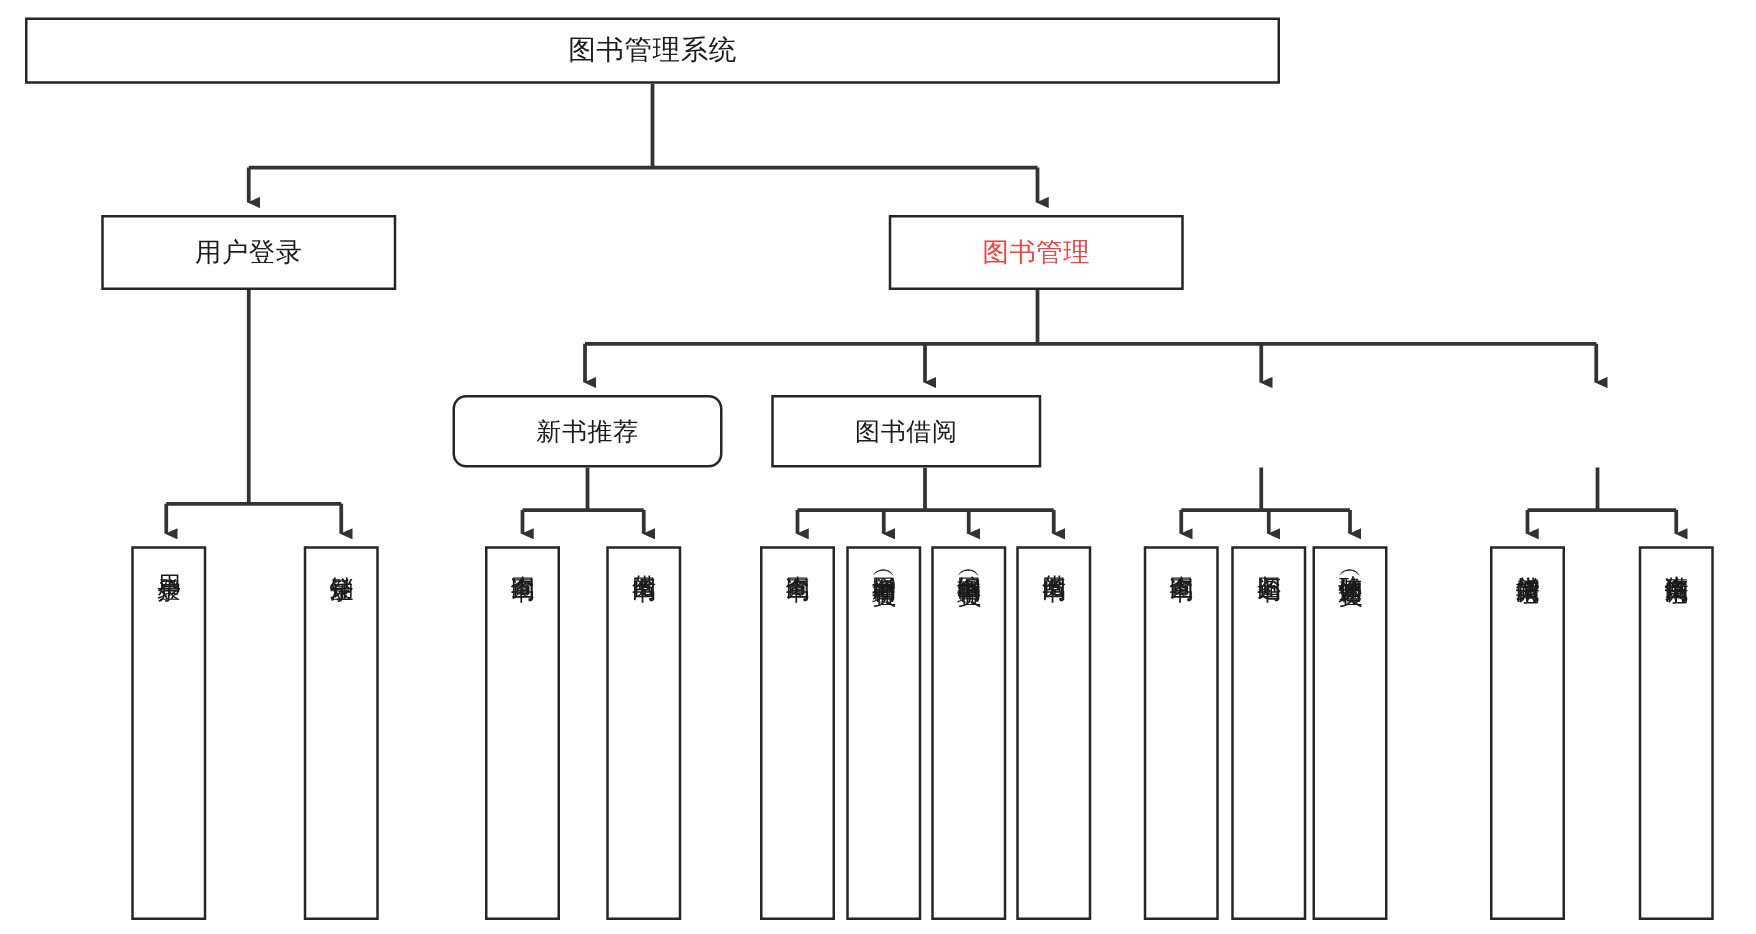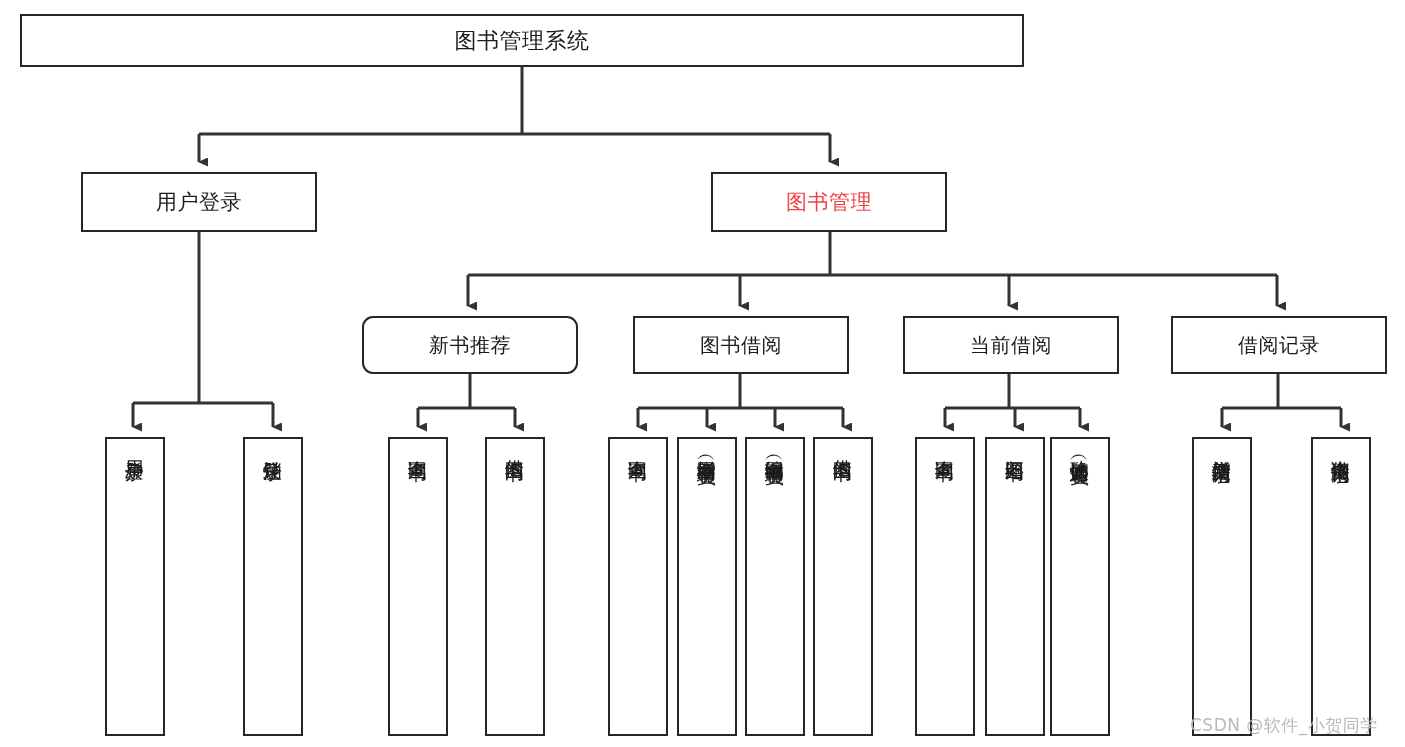--- a/index.html
+++ b/index.html
@@ -133,28 +133,22 @@
   <div class="node node-mid" id="node-l2-0" style="left: 81px; top: 172px; width: 236px; height: 60px; border-color: rgb(38, 38, 38); background: rgb(255, 255, 255);">
     <span class="node-label" style="color: rgb(27, 27, 27);">用户登录</span>
   </div>
   <div class="node node-mid" id="node-l2-1" style="left: 711px; top: 172px; width: 236px; height: 60px; border-color: rgb(38, 38, 38); background: rgb(255, 255, 255);">
     <span class="node-label" style="color: #ef4444;">图书管理</span>
   </div>
 
   <div class="node node-sub" id="node-l3-0" style="left: 362px; top: 316px; width: 216px; height: 58px; border-color: rgb(38, 38, 38); background: rgb(255, 255, 255); border-radius: 11px;">
     <span class="node-label" style="color: rgb(27, 27, 27);">新书推荐</span>
   </div>
-  <div class="node node-sub" id="node-l3-1" style="left: 633px; top: 316px; width: 216px; height: 58px; border-color: rgb(38, 38, 38); background: rgb(255, 255, 255);">
+  <div class="node node-sub" id="node-l3-1" style="left: 617px; top: 316px; width: 216px; height: 58px; border-color: rgb(38, 38, 38); background: rgb(255, 255, 255);">
     <span class="node-label" style="color: rgb(27, 27, 27);">图书借阅</span>
-  </div>
-  <div class="node node-sub" id="node-l3-2" style="left: 903px; top: 316px; width: 216px; height: 58px; border-color: rgb(38, 38, 38); background: rgb(255, 255, 255);">
-    <span class="node-label" style="color: rgb(27, 27, 27);">当前借阅</span>
-  </div>
-  <div class="node node-sub" id="node-l3-3" style="left: 1171px; top: 316px; width: 216px; height: 58px; border-color: rgb(38, 38, 38); background: rgb(255, 255, 255);">
-    <span class="node-label" style="color: rgb(27, 27, 27);">借阅记录</span>
   </div>
 
   <div class="node node-leaf" id="node-leaf-0" style="left: 105px; top: 437px; width: 60px; height: 299px; border-color: rgb(38, 38, 38); background: rgb(255, 255, 255);">
     <span class="node-label" style="color: rgb(27, 27, 27);">用户登录</span>
   </div>
   <div class="node node-leaf" id="node-leaf-1" style="left: 243px; top: 437px; width: 60px; height: 299px; border-color: rgb(38, 38, 38); background: rgb(255, 255, 255);">
     <span class="node-label" style="color: rgb(27, 27, 27);">注销登录</span>
   </div>
   <div class="node node-leaf" id="node-leaf-2" style="left: 388px; top: 437px; width: 60px; height: 299px; border-color: rgb(38, 38, 38); background: rgb(255, 255, 255);">
     <span class="node-label" style="color: rgb(27, 27, 27);">查询图书</span>
@@ -183,15 +177,14 @@
   <div class="node node-leaf" id="node-leaf-10" style="left: 1050px; top: 437px; width: 60px; height: 299px; border-color: rgb(38, 38, 38); background: rgb(255, 255, 255);">
     <span class="node-label" style="color: rgb(27, 27, 27);">确认归还（管理员）</span>
   </div>
   <div class="node node-leaf" id="node-leaf-11" style="left: 1192px; top: 437px; width: 60px; height: 299px; border-color: rgb(38, 38, 38); background: rgb(255, 255, 255);">
     <span class="node-label" style="color: rgb(27, 27, 27);">新增借阅记录</span>
   </div>
   <div class="node node-leaf" id="node-leaf-12" style="left: 1311px; top: 437px; width: 60px; height: 299px; border-color: rgb(38, 38, 38); background: rgb(255, 255, 255);">
     <span class="node-label" style="color: rgb(27, 27, 27);">查询借阅记录</span>
   </div>
 
-  <div id="watermark" style="left: 1190px; top: 714px; color: rgb(185, 185, 185);">CSDN @软件_小贺同学</div>
 
 </div>
 
 </body></html>

